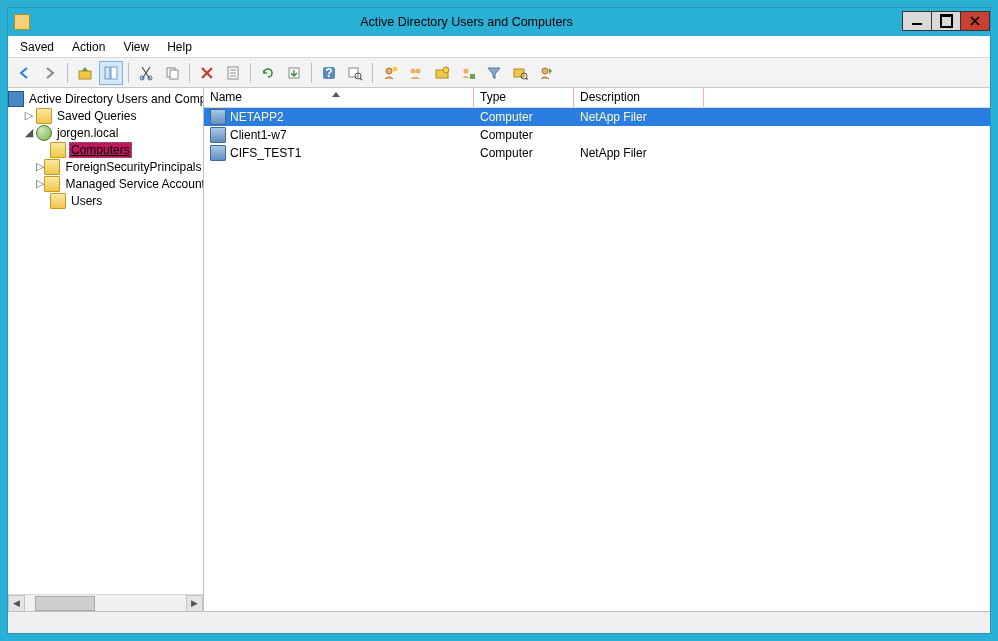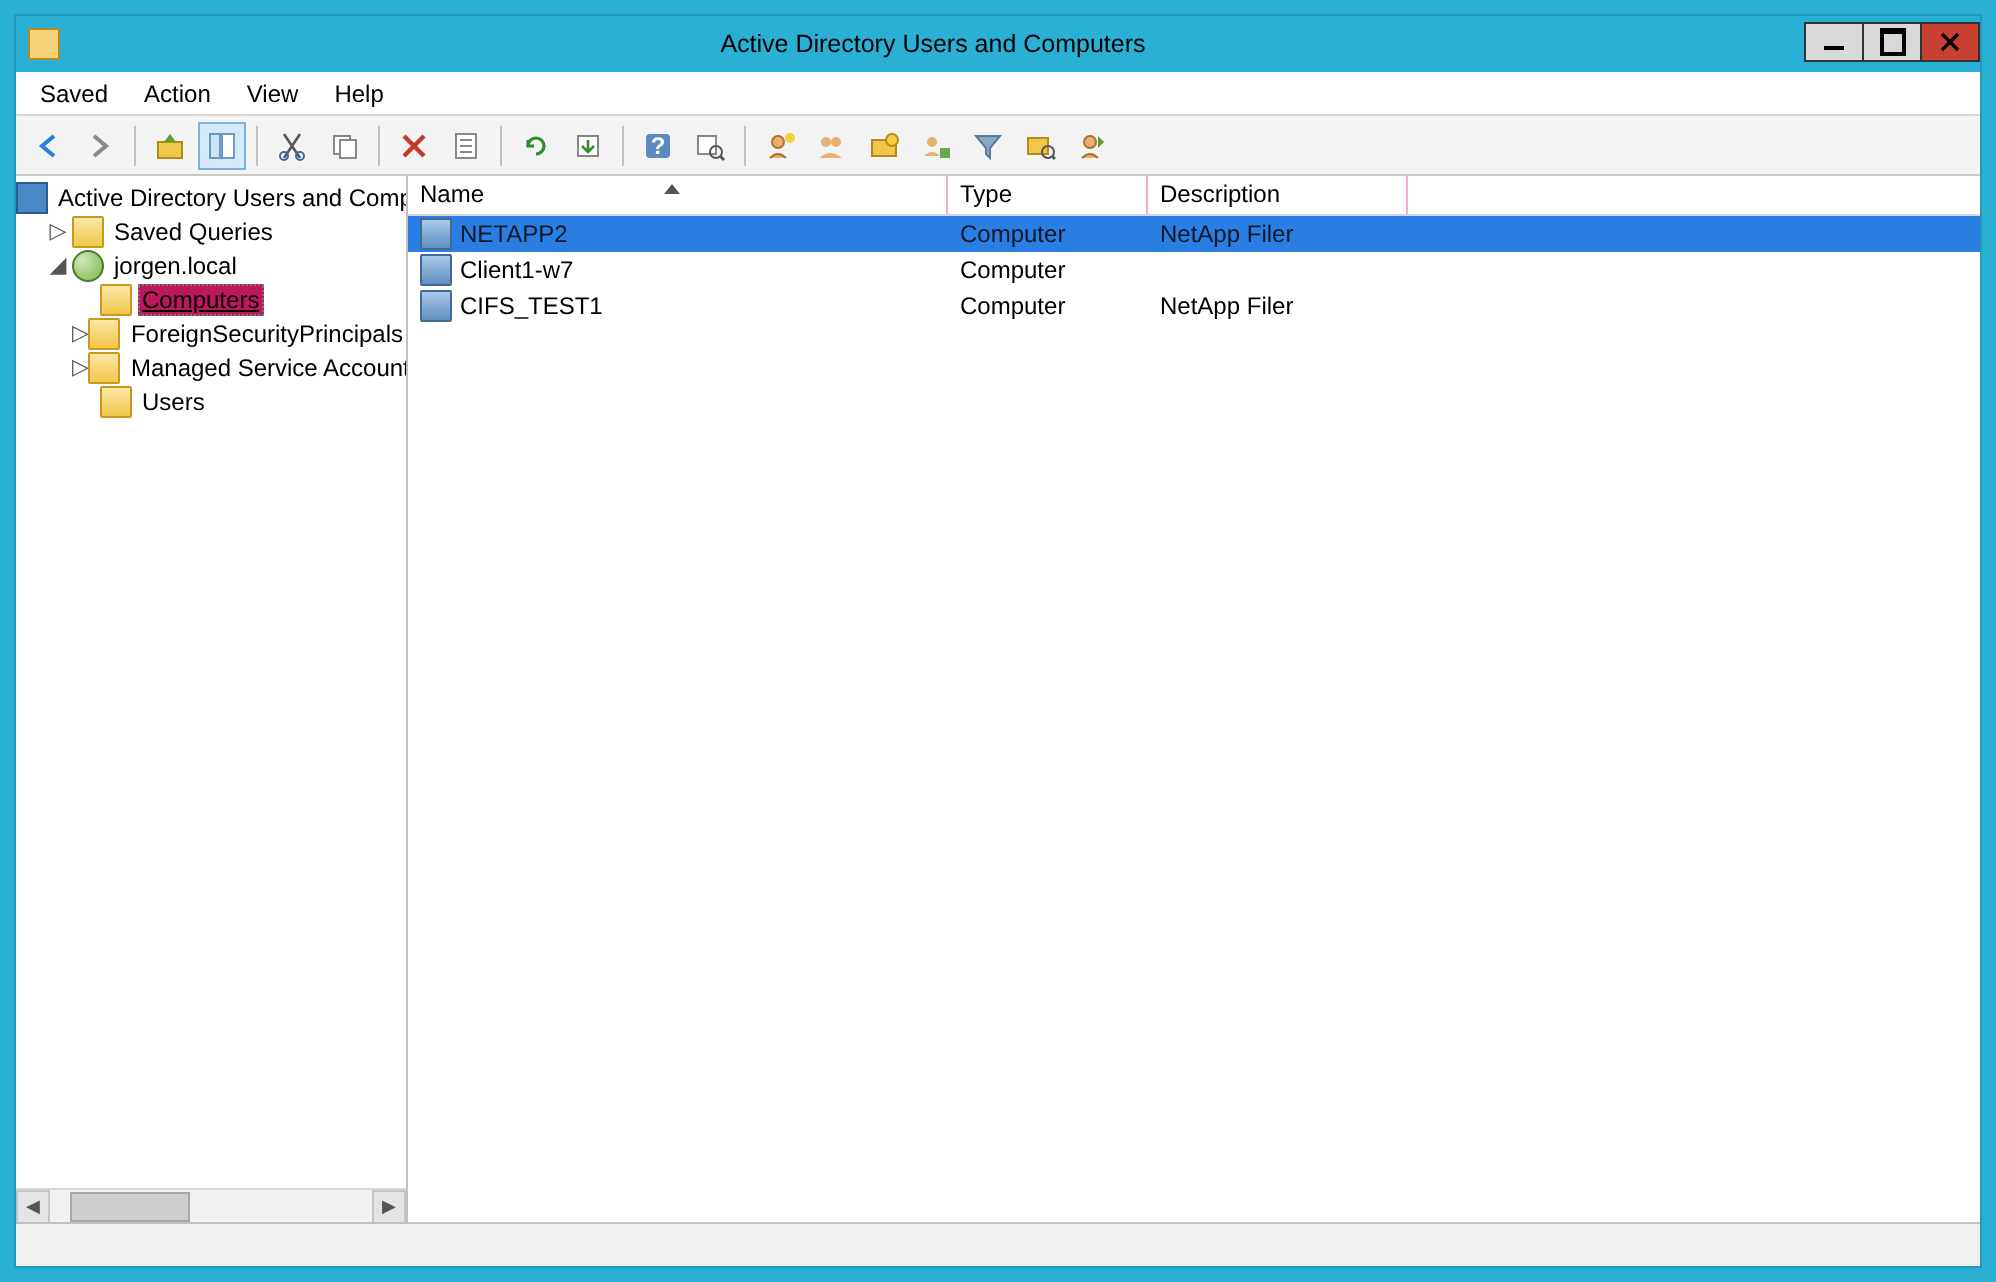--- a/index.html
+++ b/index.html
@@ -36,21 +36,21 @@
   .sb-thumb{ width:60px; height:15px; background:#cfcfcf; margin-left:10px; border:1px solid #a8a8a8;}
   .list-pane{ flex:1; display:flex; flex-direction:column; }
   .list-header{ height:20px; display:flex; border-bottom:1px solid #d8d8d8;}
   .col{ border-right:1px solid #f9a8d4; padding:2px 6px 0 6px; display:flex; align-items:flex-start;}
   .col.name{ width:270px; position:relative;}
   .col.type{ width:100px;}
   .col.desc{ width:130px;}
   .sort-arrow{ position:absolute; right:6px; top:4px; width:0; height:0; border-left:4px solid transparent; border-right:4px solid transparent; border-bottom:5px solid #555;}
   .list-body{ flex:1; overflow:auto;}
   .row{ display:flex; height:18px; align-items:center;}
-  .row.sel{ background:#2a7de1; color:#0f172a;}
+  .row.sel{ background:#2a7de1; color:#fef9c3;}
   .cell{ padding:0 6px; display:flex; align-items:center; overflow:hidden;}
   .cell.name{ width:270px;}
   .cell.type{ width:100px;}
   .cell.desc{ width:130px;}
   .ricon{ width:16px; height:16px; margin-right:4px; flex-shrink:0;}
   .comp-icon{ background:linear-gradient(#a8c8e8,#6090c0); border:1px solid #406a94; border-radius:1px;}
   .statusbar{ height:22px; border-top:1px solid #c0c0c0; background:#f0f0f0;}
   svg{display:block;}
 </style>
 </head>

